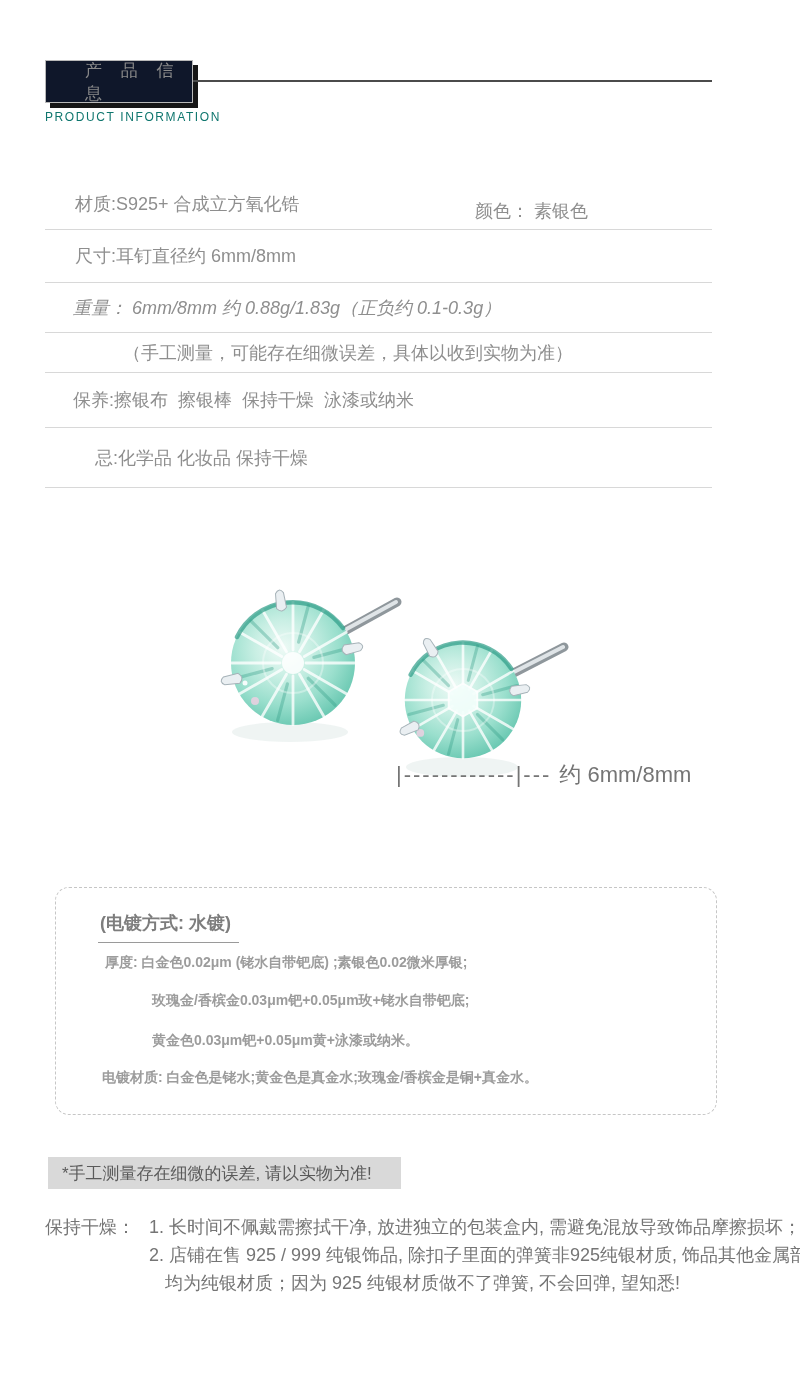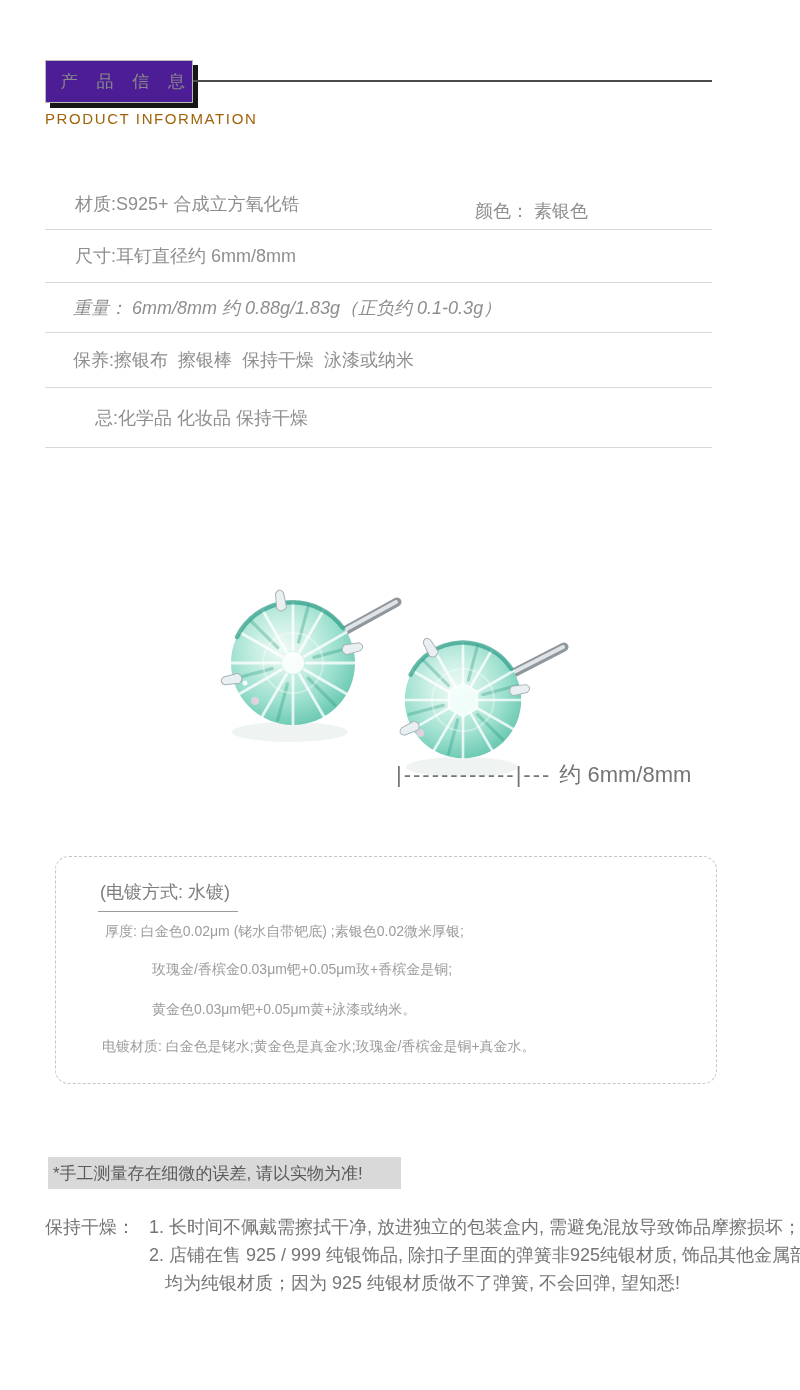--- a/index.html
+++ b/index.html
@@ -7,29 +7,29 @@
   body {
     font-family: "Liberation Sans", "DejaVu Sans", sans-serif;
     width: 800px; height: 1390px; position: relative; overflow: hidden;
     color: #8e8e8e;
   }
   .abs { position: absolute; }
 
   
   .title-box {
     left: 45px; top: 60px; width: 148px; height: 43px;
-    background: #4c1d95; border: 1px solid #b9b9b9;
+    background: #0f172a; border: 1px solid #b9b9b9;
     box-shadow: 5px 5px 0 #161616;
-    display: flex; align-items: center; justify-content: flex-end;
+    display: flex; align-items: center; justify-content: flex-start; padding-left: 32px;
   }
   .title-box span {
     font-size: 17px; color: #8a8a8a; letter-spacing: 7px; padding-left: 7px;
   }
   .header-line { left: 193px; top: 80px; width: 519px; height: 2px; background: #4b4b4b; }
-  .subtitle { left: 45px; top: 110px; font-size: 15px; color: #a16207; letter-spacing: 1.6px; }
+  .subtitle { left: 45px; top: 110px; font-size: 12px; color: #0f766e; letter-spacing: 1.6px; }
 
   
   .spec-table { left: 45px; top: 178px; width: 667px; }
   .spec-row {
     position: relative; display: flex; align-items: center;
     border-bottom: 1px solid #d8d8d8; font-size: 18px; color: #8e8e8e; text-align: right;
   }
   .spec-row span { white-space: pre; }
   .r1 { height: 52px; padding-left: 30px; }
   .r1 .right-col { position: absolute; left: 430px; margin-top: 14px; }
@@ -41,39 +41,39 @@
 
   
   .photo { left: 170px; top: 565px; width: 470px; height: 240px; }
 
   
   .size-note { left: 396px; top: 760px; font-size: 22px; color: #757575; display: flex; align-items: baseline; }
   .size-note .ruler { letter-spacing: 2px; margin-right: 8px; }
 
   
   .plating-box {
-    left: 55px; top: 856px; width: 662px; height: 228px;
-    border: 1px dashed #c6c6c6; border-radius: 14px;
+    left: 55px; top: 887px; width: 662px; height: 228px;
+    border: 1px dashed #c6c6c6; border-radius: 14px; font-weight: bold;
   }
   .plating-title {
     position: absolute; left: 42px; top: 23px;
     font-size: 18px; color: #7d7d7d;
     border-bottom: 1px solid #9a9a9a; padding: 0 8px 7px 2px;
   }
   .pl-line { position: absolute; font-size: 14px; color: #9c9c9c; white-space: pre; }
   .pl-0 { left: 49px;  top: 66px; }
   .pl-1 { left: 96px;  top: 104px; }
   .pl-2 { left: 96px;  top: 137px; margin-top: 7px; }
   .pl-3 { left: 46px;  top: 181px; }
 
   
   .note-box {
     left: 48px; top: 1157px; height: 32px; width: 353px;
     background: #d9d9d9; display: flex; align-items: center;
-    padding-left: 5px; font-size: 17px; color: #5a5a5a; white-space: pre;
+    padding-left: 14px; font-size: 17px; color: #5a5a5a; white-space: pre;
   }
 
   
   .tips { left: 45px; top: 1213px; display: flex; font-size: 18px; color: #757575; }
   .tips-label { white-space: pre; line-height: 28px; }
   .tips-lines { margin-left: 14px; line-height: 28px; }
   .tips-line { white-space: pre; }
   .tips-line.indent { padding-left: 16px; }
 </style>
 </head>
@@ -90,20 +90,23 @@
   <div class="abs spec-table">
     <div class="spec-row r1">
       <span>材质:S925+ 合成立方氧化锆</span>
       <span class="right-col">颜色： 素银色</span>
     </div>
     <div class="spec-row r2">
       <span>尺寸:耳钉直径约 6mm/8mm</span>
     </div>
     <div class="spec-row r3">
       <span>重量： 6mm/8mm 约 0.88g/1.83g（正负约 0.1-0.3g）</span>
+    </div>
+    <div class="spec-row r4">
+      <span>（手工测量，可能存在细微误差，具体以收到实物为准）</span>
     </div>
     <div class="spec-row r5">
       <span>保养:擦银布  擦银棒  保持干燥  泳漆或纳米</span>
     </div>
     <div class="spec-row r6">
       <span>忌:化学品 化妆品 保持干燥</span>
     </div>
   </div>
 
   <svg class="abs photo" viewBox="0 0 470 240" aria-hidden="true">
@@ -182,21 +185,21 @@
   </svg>
 
   <div class="abs size-note">
     <span class="ruler">|------------|---</span>
     <span>约 6mm/8mm</span>
   </div>
 
   <div class="abs plating-box">
     <div class="plating-title">(电镀方式: 水镀)</div>
     <div class="pl-line pl-0">厚度: 白金色0.02μm (铑水自带钯底) ;素银色0.02微米厚银;</div>
-    <div class="pl-line pl-1">玫瑰金/香槟金0.03μm钯+0.05μm玫+香槟金是铜;</div>
+    <div class="pl-line pl-1">玫瑰金/香槟金0.03μm钯+0.05μm玫+铑水自带钯底;</div>
     <div class="pl-line pl-2">黄金色0.03μm钯+0.05μm黄+泳漆或纳米。</div>
     <div class="pl-line pl-3">电镀材质: 白金色是铑水;黄金色是真金水;玫瑰金/香槟金是铜+真金水。</div>
   </div>
 
   <div class="abs note-box">
     <span>*手工测量存在细微的误差, 请以实物为准!</span>
   </div>
 
   <div class="abs tips">
     <div class="tips-label">保持干燥：</div>

